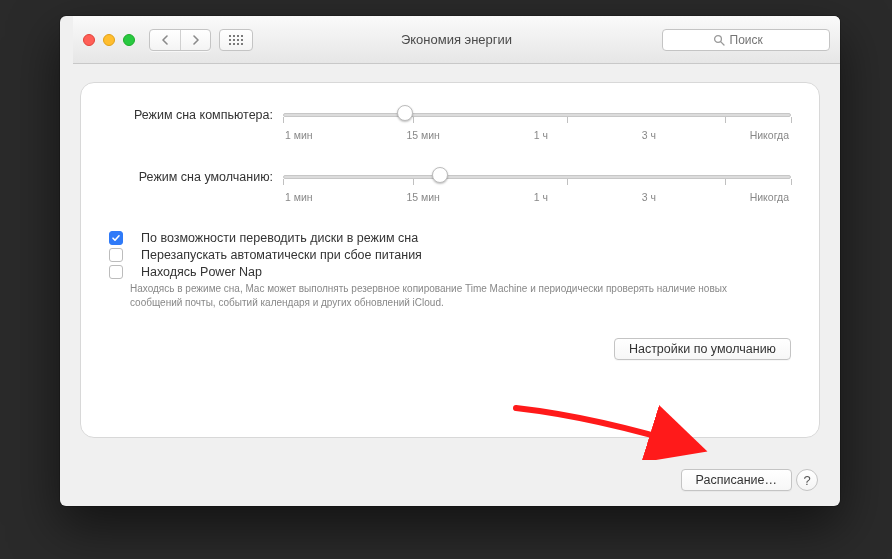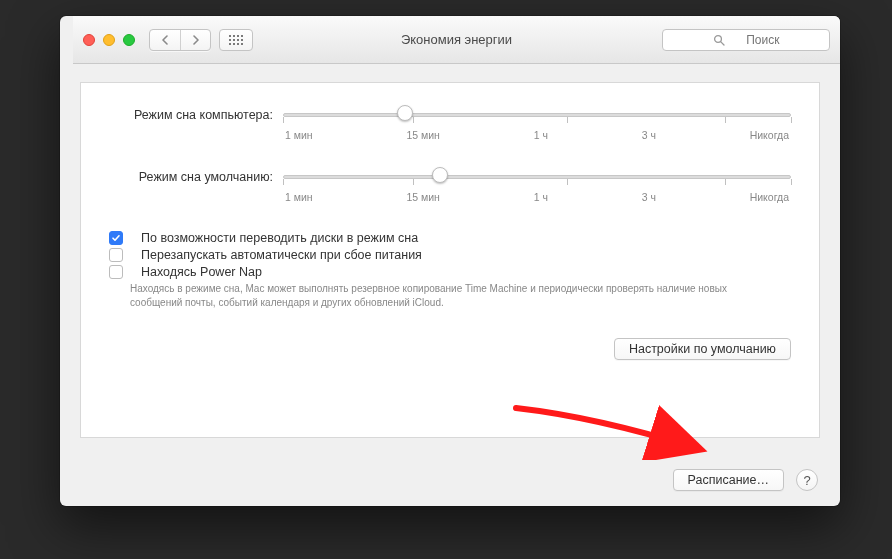--- a/index.html
+++ b/index.html
@@ -69,28 +69,28 @@
     margin-left: auto;
     width: 168px; height: 22px;
     border: 1px solid #c4c4c4; border-radius: 4px;
     background: #fff;
     display: flex; align-items: center; justify-content: center;
     color: #999; gap: 5px;
   }
   .search svg { flex: 0 0 auto; }
   .search input {
     border: none; outline: none; font-size: 12px; width: 50px;
-    background: transparent; text-align: right; color: #999;
+    background: transparent; text-align: left; color: #999;
   }
   
   .content {
     position: absolute; left: 20px; right: 20px; top: 66px; bottom: 68px;
     background: #fff;
     border: 1px solid #d8d8d8;
-    border-radius: 0;
+    border-radius: 14px;
     padding: 24px 28px 16px 28px;
   }
   .slider-row {
     display: flex; align-items: flex-start;
     margin-bottom: 28px;
   }
   .slider-row .label {
     width: 174px; text-align: right; padding-right: 10px;
     font-size: 12.5px; color: #333; line-height: 16px;
   }
@@ -145,21 +145,21 @@
     border: 1px solid #c4c4c4; border-radius: 4px;
     background: linear-gradient(#fff,#f7f7f7);
     font-size: 12.5px; color: #333;
     display: inline-flex; align-items: center;
     box-shadow: 0 1px 0 rgba(0,0,0,0.03);
     text-align: right;
   }
   .bottom-bar {
     position: absolute; left: 0; right: 0; bottom: 0; height: 52px;
     display: flex; align-items: center; justify-content: flex-end;
-    padding: 0 22px; gap: 12px;
+    padding: 0 22px; gap: 4px;
   }
   .help-btn {
     width: 22px; height: 22px; border-radius: 50%;
     border: 1px solid #c4c4c4; background: linear-gradient(#fff,#f4f4f4);
     color: #555; font-size: 13px; font-weight: 500;
     display: flex; align-items: center; justify-content: center;
   }
   
   .arrow {
     position: absolute; left: 508px; top: 400px;

